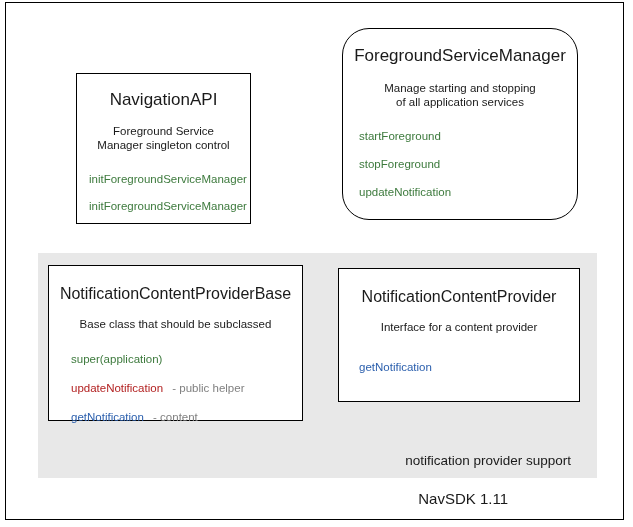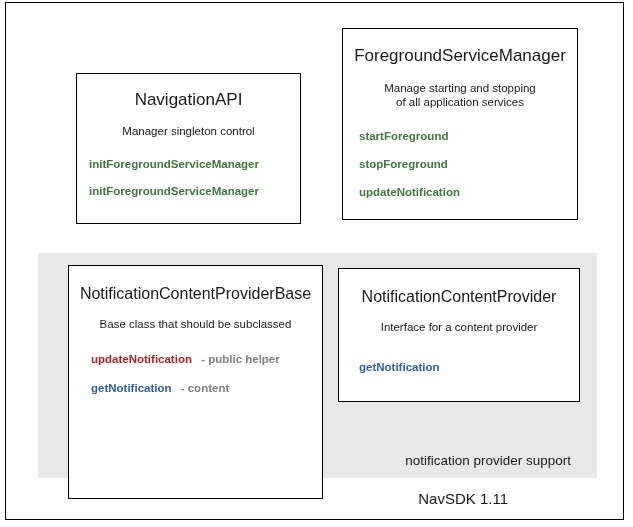--- a/index.html
+++ b/index.html
@@ -68,51 +68,50 @@
   .box-desc {
     text-align: center;
     color: #1a1a1a;
     font-size: 11.5px;
     line-height: 1.28;
   }
   .member-list {
     margin: 0;
     padding: 0;
     list-style: none;
-    font-weight: bold;
   }
   .member {
     font-size: 11.5px;
     line-height: 1.2;
     white-space: nowrap;
   }
   .member-name.green { color: #3d7a3d; }
   .member-name.red   { color: #b32222; }
   .member-name.blue  { color: #2b5fad; }
   .member-note { color: #808080; padding-left: 6px; }
 
   
   #box-navigation-api {
-    left: 76px;  top: 73px;  width: 225px; height: 151px;
+    left: 76px;  top: 73px;  width: 175px; height: 151px;
   }
   #box-navigation-api .box-title { font-size: 17px; margin-top: 17px; }
   #box-navigation-api .box-desc  { margin-top: 14px; }
   #box-navigation-api .member-list { margin-top: 20px; padding-left: 12px; }
   #box-navigation-api .member { margin-bottom: 13px; }
 
   #box-foreground-service-manager {
-    left: 342px; top: 28px; width: 236px; height: 192px;
+    left: 342px; top: 28px; width: 236px; height: 192px; border-radius: 27px;
   }
   #box-foreground-service-manager .box-title { font-size: 17px; margin-top: 18px; }
   #box-foreground-service-manager .box-desc  { margin-top: 15px; }
   #box-foreground-service-manager .member-list { margin-top: 20px; padding-left: 16px; }
   #box-foreground-service-manager .member { margin-bottom: 14px; }
 
   #box-notification-content-provider-base {
-    left: 48px;  top: 265px; width: 255px; height: 234px; margin-left: 20px;
+    left: 48px;  top: 265px; width: 255px; height: 156px;
   }
   #box-notification-content-provider-base .box-title { font-size: 16px; margin-top: 19px; }
   #box-notification-content-provider-base .box-desc  { margin-top: 14px; }
   #box-notification-content-provider-base .member-list { margin-top: 22px; padding-left: 22px; }
   #box-notification-content-provider-base .member { margin-bottom: 15px; }
 
   #box-notification-content-provider {
     left: 338px; top: 268px; width: 242px; height: 134px;
   }
   #box-notification-content-provider .box-title { font-size: 16px; margin-top: 19px; }
@@ -138,20 +137,21 @@
 
   <div class="outer-frame"></div>
 
   <div class="group-panel">
     <div class="group-panel-label">notification provider support</div>
   </div>
 
   <div class="class-box" id="box-navigation-api">
     <div class="box-title">NavigationAPI</div>
     <div class="box-desc">
+      <div>Foreground Service</div>
       <div>Manager singleton control</div>
     </div>
     <ul class="member-list">
       <li class="member">
         <span class="member-name green">initForegroundServiceManager</span><span class="member-note"></span>
       </li>
       <li class="member">
         <span class="member-name green">initForegroundServiceManager</span><span class="member-note"></span>
       </li>
     </ul>
@@ -176,20 +176,23 @@
     </ul>
   </div>
 
   <div class="class-box" id="box-notification-content-provider-base">
     <div class="box-title">NotificationContentProviderBase</div>
     <div class="box-desc">
       <div>Base class that should be subclassed</div>
     </div>
     <ul class="member-list">
       <li class="member">
+        <span class="member-name green">super(application)</span><span class="member-note"></span>
+      </li>
+      <li class="member">
         <span class="member-name red">updateNotification</span><span class="member-note"> - public helper</span>
       </li>
       <li class="member">
         <span class="member-name blue">getNotification</span><span class="member-note"> - content</span>
       </li>
     </ul>
   </div>
 
   <div class="class-box" id="box-notification-content-provider">
     <div class="box-title">NotificationContentProvider</div>

